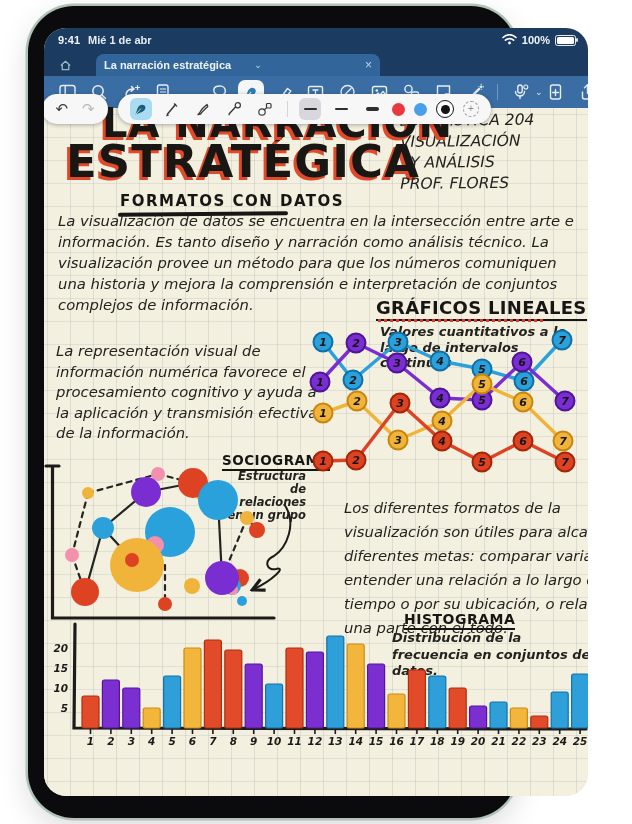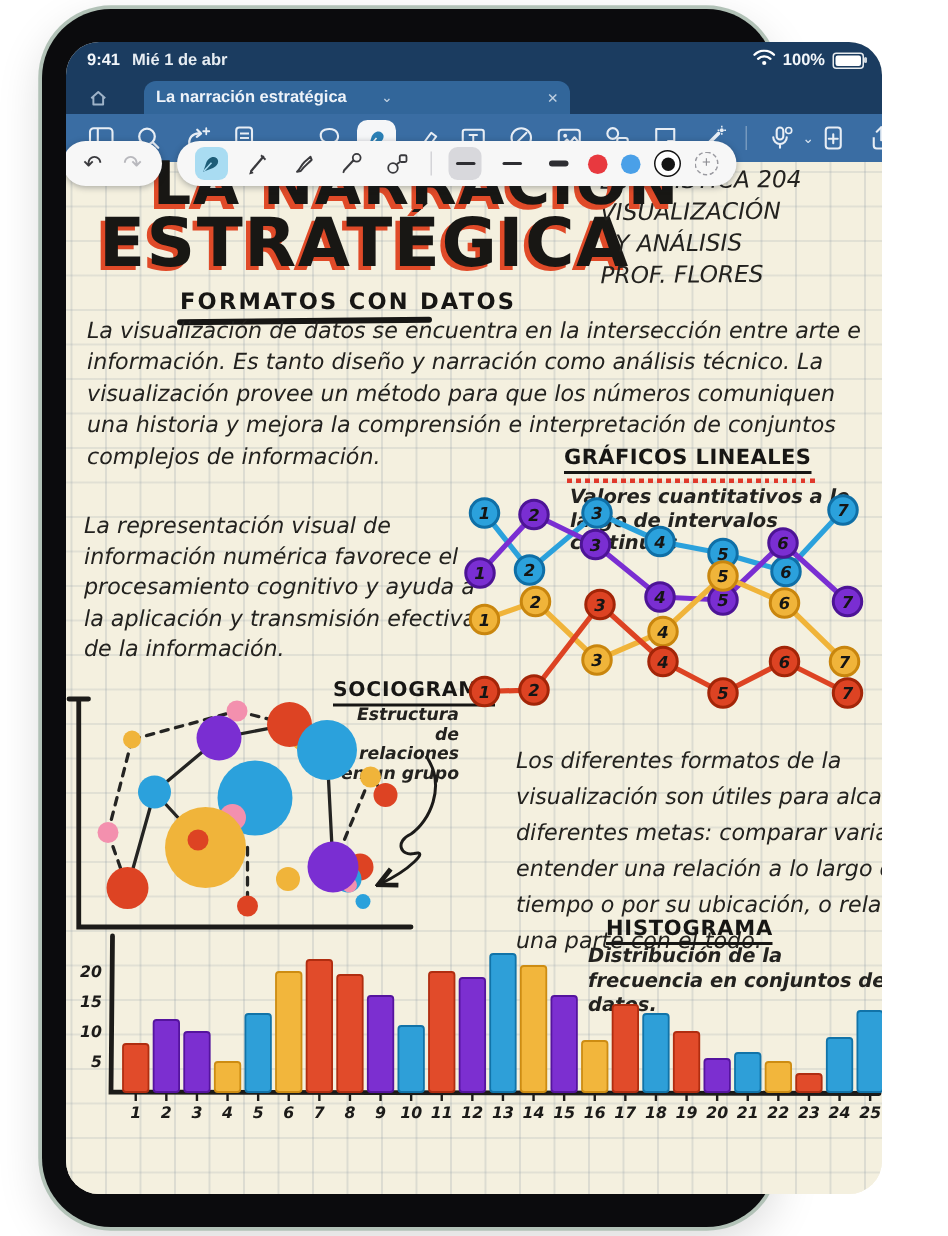--- a/index.html
+++ b/index.html
@@ -70,21 +70,21 @@
   .title1{left:58px;top:-8px;font-size:40px;font-weight:800;letter-spacing:1px;color:#181714;z-index:10;
       text-shadow:-3px 3px 0 #e04a28;font-style:normal;}
   .title2{left:22px;top:27px;font-size:45px;font-weight:800;letter-spacing:1px;color:#181714;
       text-shadow:-3px 3px 0 #e04a28;font-style:normal;}
   .subtitle{left:76px;top:84px;font-size:15px;font-weight:700;letter-spacing:1.5px;}
   .sub-underline{position:absolute;left:74px;top:104px;width:170px;height:4px;background:#171614;border-radius:2px;transform:rotate(-.6deg);}
   .course{left:356px;top:2px;width:188px;font-size:15.5px;line-height:21px;font-weight:500;transform:rotate(-.5deg);}
   .intro{left:14px;top:102px;width:528px;font-size:14.8px;line-height:21px;}
   .formatos-h{left:12px;top:207px;font-size:19px;letter-spacing:.5px;}
   .formatos-b{left:12px;top:233px;width:268px;font-size:14.8px;line-height:20.5px;}
-  .lineales-h{left:332px;top:189px;font-size:14px;letter-spacing:.3px;border-bottom:2px solid #171614;padding-bottom:1px;}
+  .lineales-h{left:332px;top:189px;font-size:18px;letter-spacing:.3px;border-bottom:2px solid #171614;padding-bottom:1px;}
   .lineales-dots{position:absolute;left:334px;top:211px;width:168px;height:3px;
       background:repeating-linear-gradient(90deg,#e0392b 0 3px,transparent 3px 6px);}
   .lineales-b{left:336px;top:216px;width:206px;font-size:13px;line-height:15.5px;font-weight:600;}
   .socio-h{left:178px;top:344px;font-size:13.5px;letter-spacing:.5px;border-bottom:2px solid #171614;padding-bottom:1px;}
   .socio-b{left:176px;top:362px;width:86px;font-size:11.5px;line-height:13px;font-weight:600;text-align:right;}
   .middle{left:256px;top:388px;width:292px;font-size:14.8px;line-height:24px;padding-left:44px;}
   .histo-h{left:360px;top:503px;font-size:14px;letter-spacing:.5px;border-bottom:2px solid #171614;padding-bottom:1px;}
   .histo-b{left:348px;top:522px;width:200px;font-size:13px;line-height:16.5px;font-weight:600;}
   .outro{left:20px;top:638px;width:510px;font-size:15.5px;line-height:23px;font-weight:500;}
   .node-num{font:italic 700 11px "DejaVu Sans",sans-serif;fill:#151515;}

